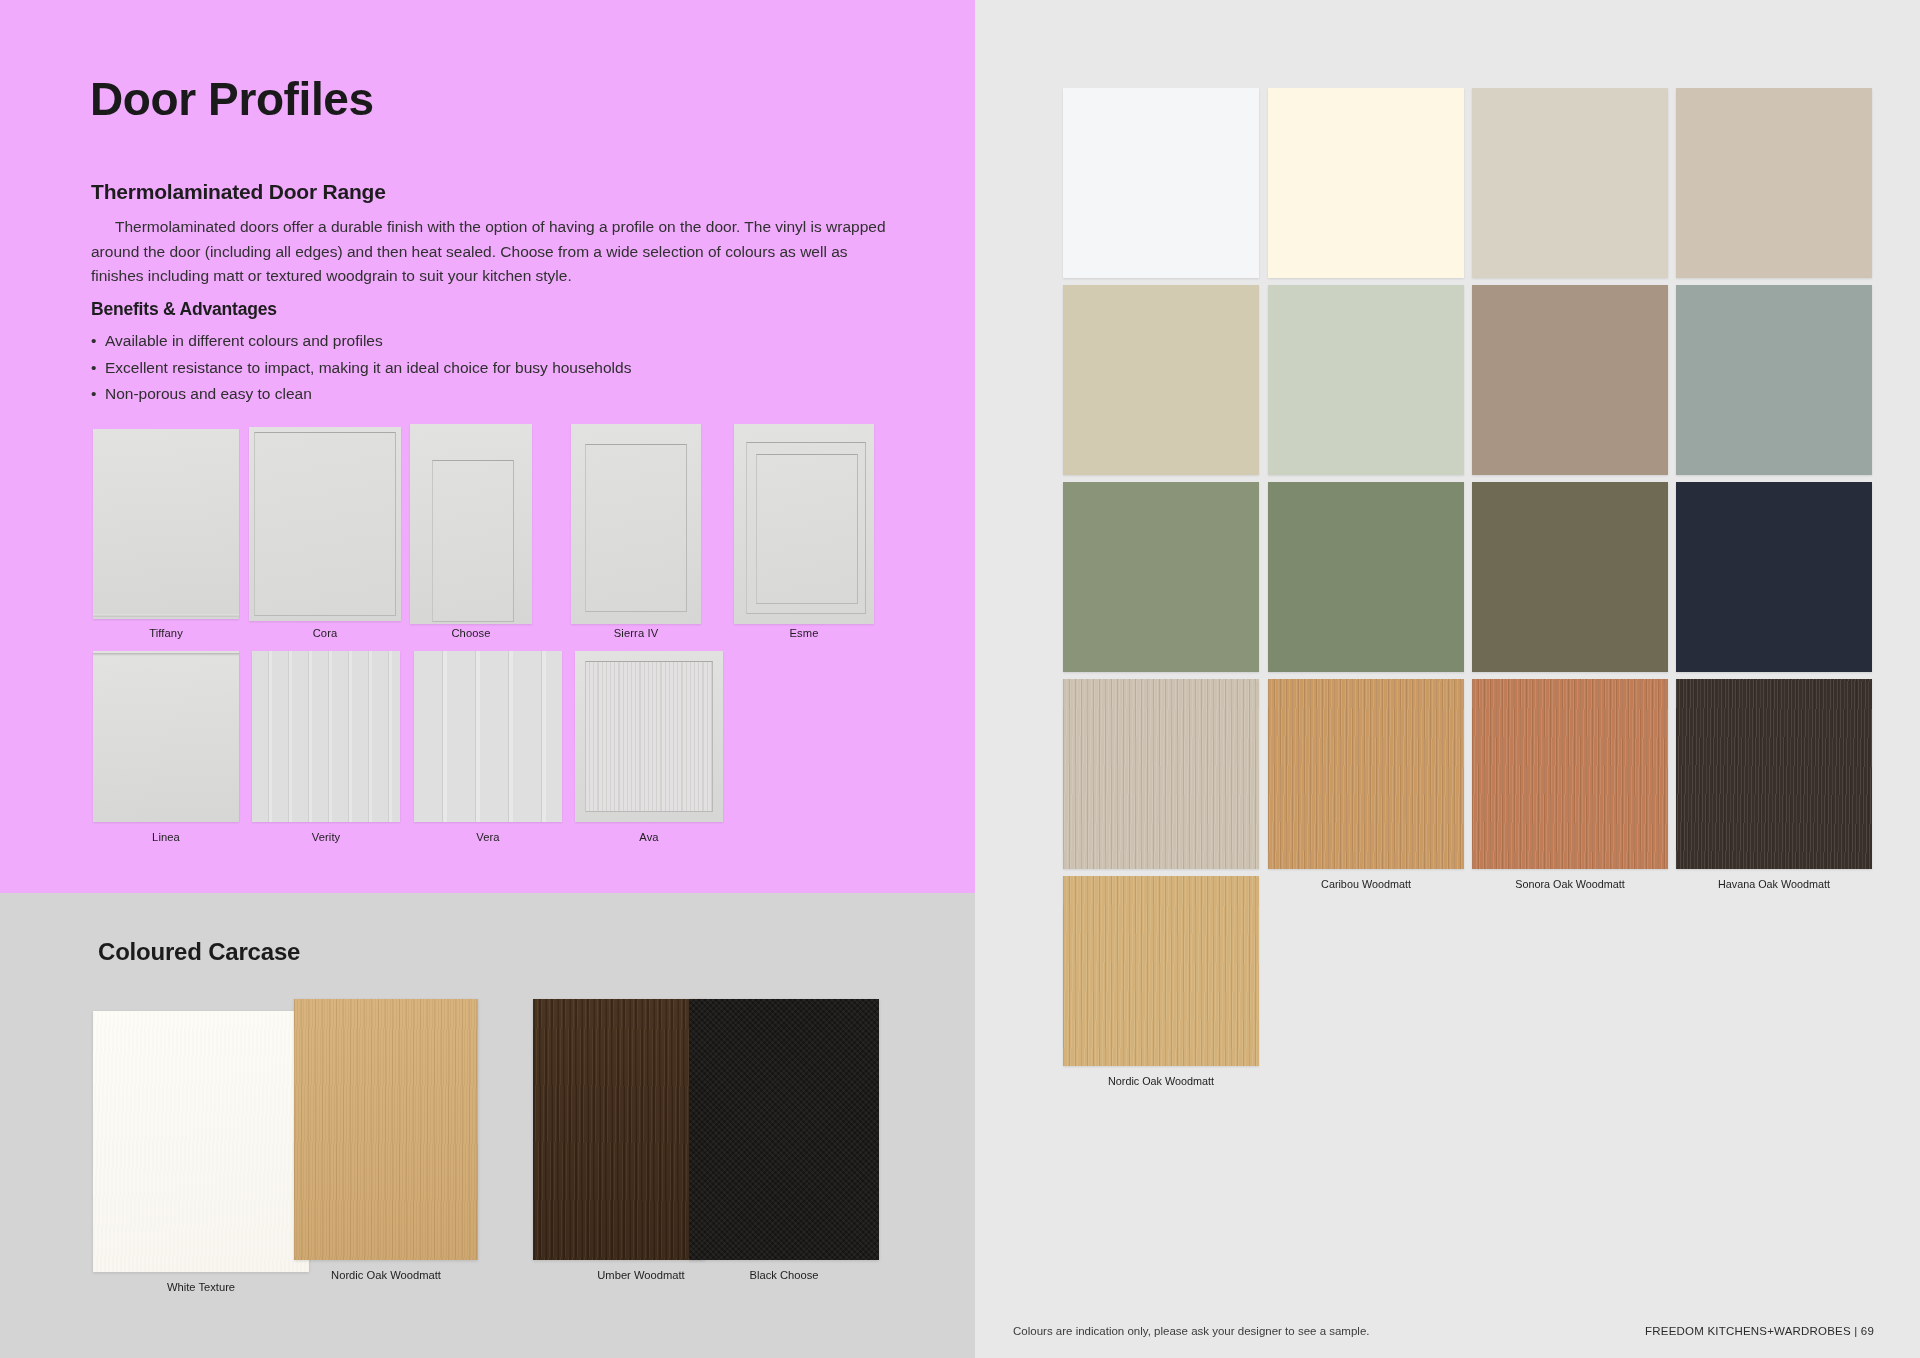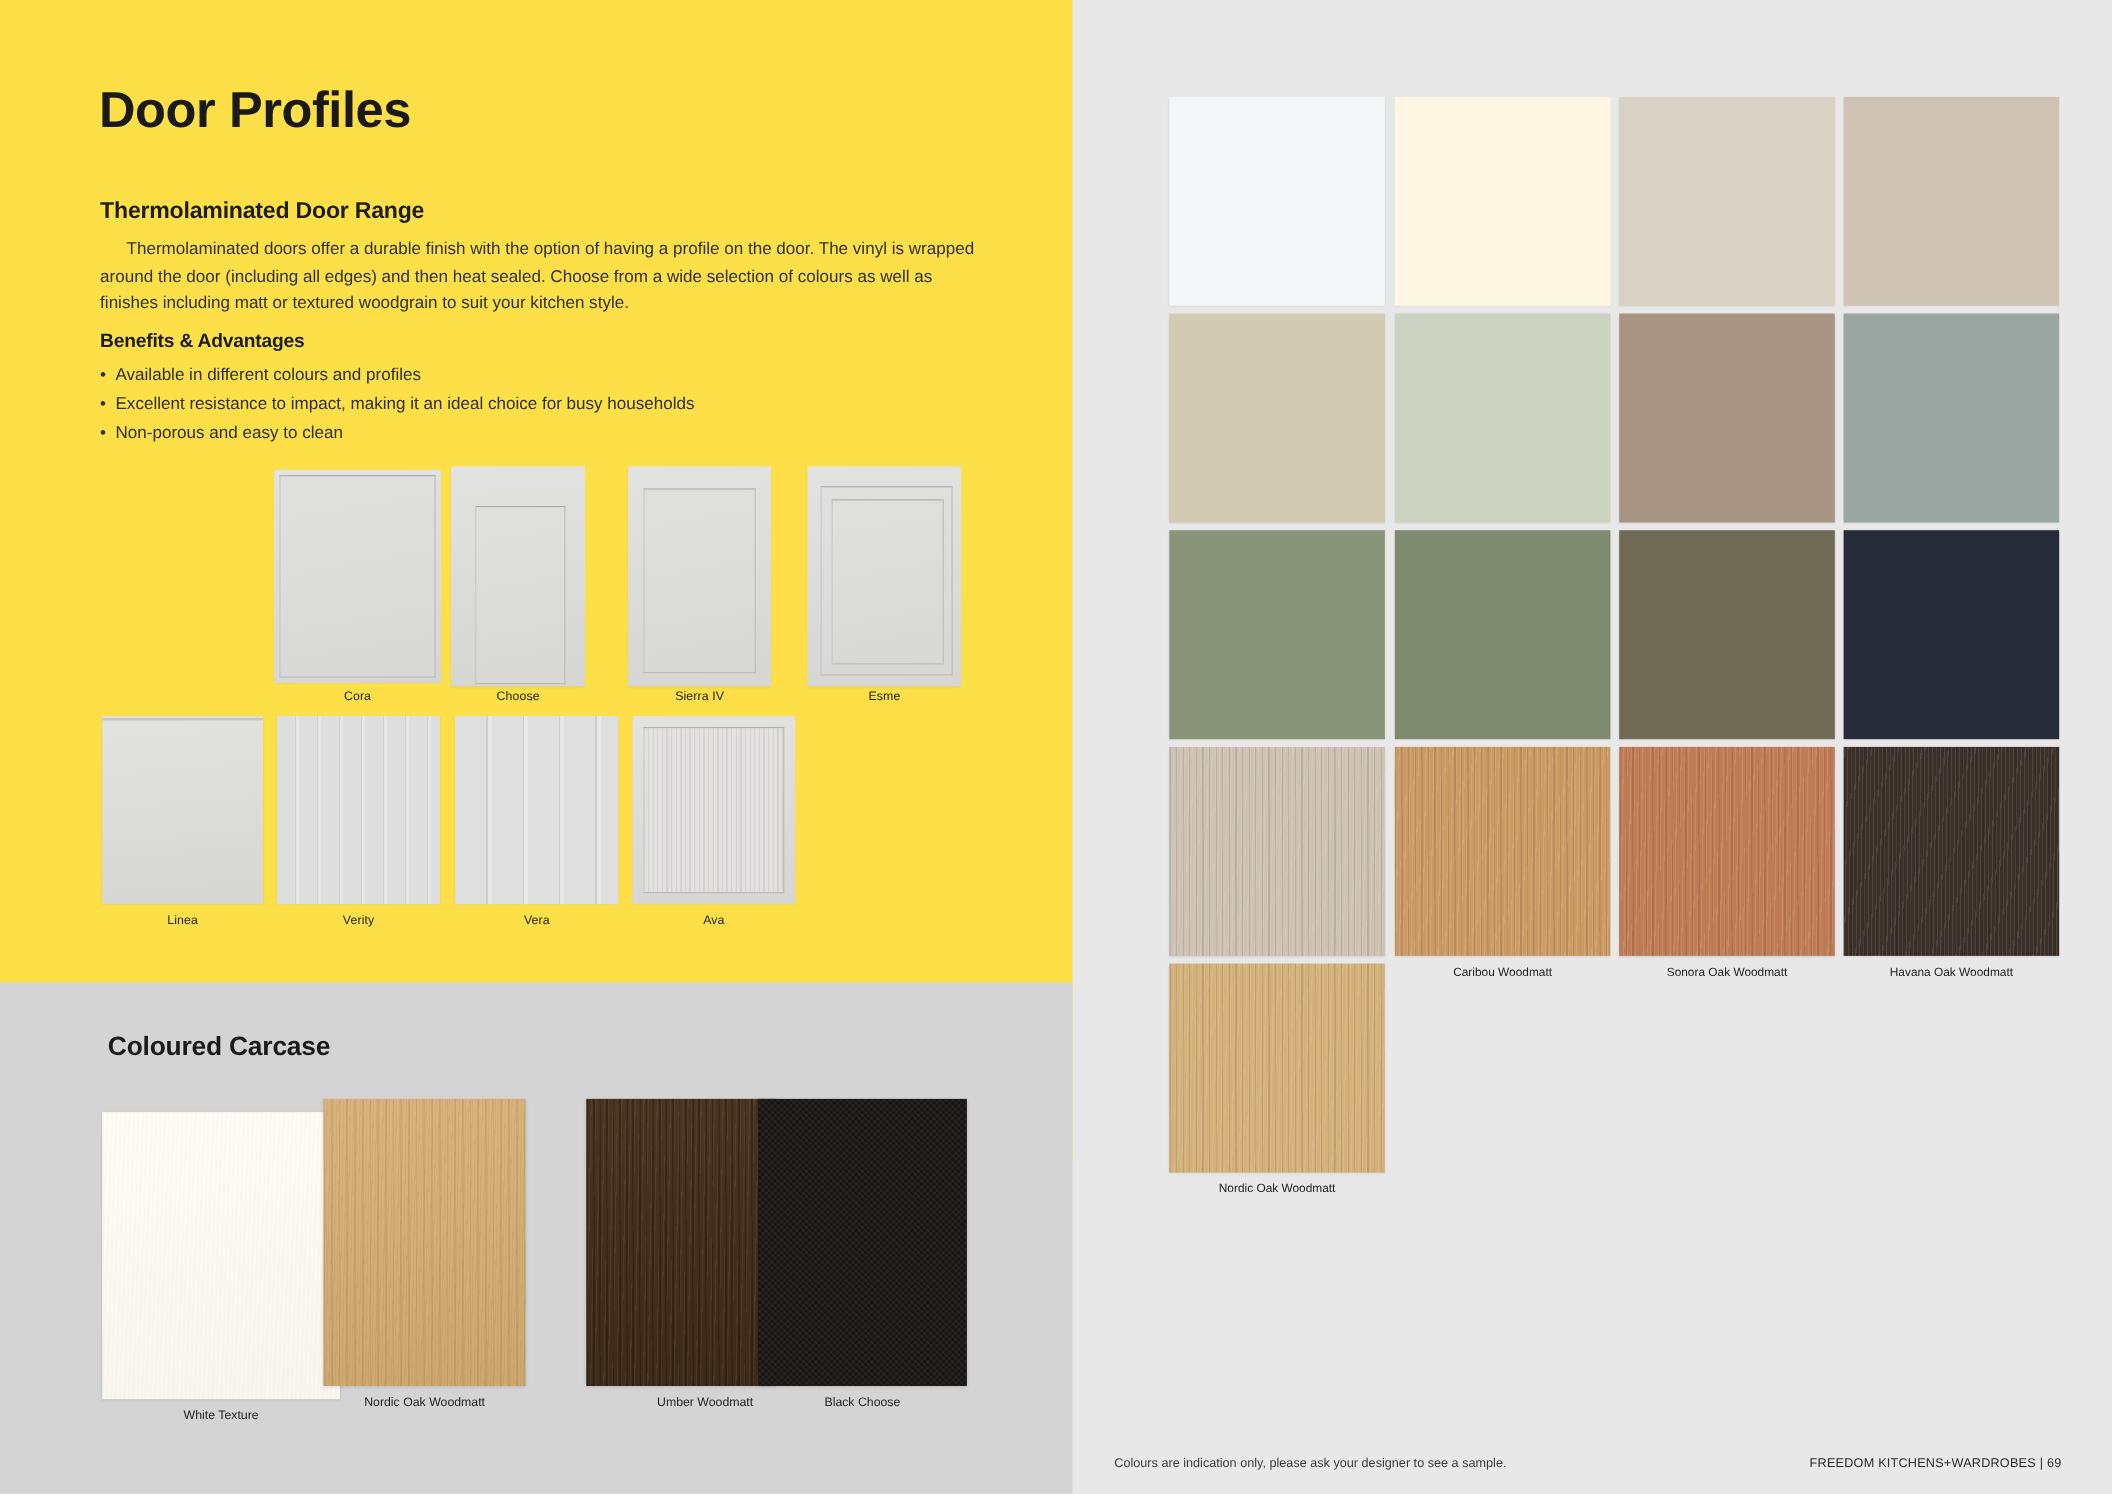--- a/index.html
+++ b/index.html
@@ -5,21 +5,21 @@
   * { box-sizing: border-box; margin: 0; padding: 0; }
   html, body {
     width: 1920px; height: 1358px;
     background: #e9e9e9;
     font-family: "Liberation Sans", sans-serif;
     overflow: hidden;
   }
   .page { position: relative; width: 1920px; height: 1358px; background: #e8e8e8; }
 
   
-  .left-col { position: absolute; left: 0; top: 0; width: 975px; height: 1054px; background: #fde047; }
+  .left-col { position: absolute; left: 0; top: 0; width: 975px; height: 1054px; background: #f0abfc; }
 
   .page-title {
     position: absolute; left: 90px; top: 72px;
     font-size: 46px; font-weight: 700; letter-spacing: -0.4px;
     color: #1a1a1a; font-family: "Liberation Sans", sans-serif;
   }
   .sect-head {
     position: absolute; left: 91px;
     font-size: 21px; font-weight: 700; color: #1d1d1d; letter-spacing: -0.2px;
   }
@@ -146,20 +146,26 @@
     <p class="body-copy">Thermolaminated doors offer a durable finish with the option of having a profile on the door. The vinyl is wrapped around the door (including all edges) and then heat sealed. Choose from a wide selection of colours as well as finishes including matt or textured woodgrain to suit your kitchen style.</p>
 
     <h3 class="sect-head" id="benefits-head">Benefits &amp; Advantages</h3>
 
     <ul class="bullets">
       <li>Available in different colours and profiles</li>
       <li>Excellent resistance to impact, making it an ideal choice for busy households</li>
       <li>Non-porous and easy to clean</li>
     </ul>
 
+    <div class="door-cell" style="left:93px;top:429px;width:146px;height:190px;">
+      <div class="door-img">
+        <div class="botline"></div>
+      </div>
+      <div class="door-label" style="top:198px;">Tiffany</div>
+    </div>
 
     <div class="door-cell" style="left:249px;top:427px;width:152px;height:194px;">
       <div class="door-img">
         <div class="frm" style="left:5px;top:5px;right:5px;bottom:5px;"></div>
       </div>
       <div class="door-label" style="top:200px;">Cora</div>
     </div>
 
     <div class="door-cell" style="left:410px;top:424px;width:122px;height:200px;">
       <div class="door-img">

